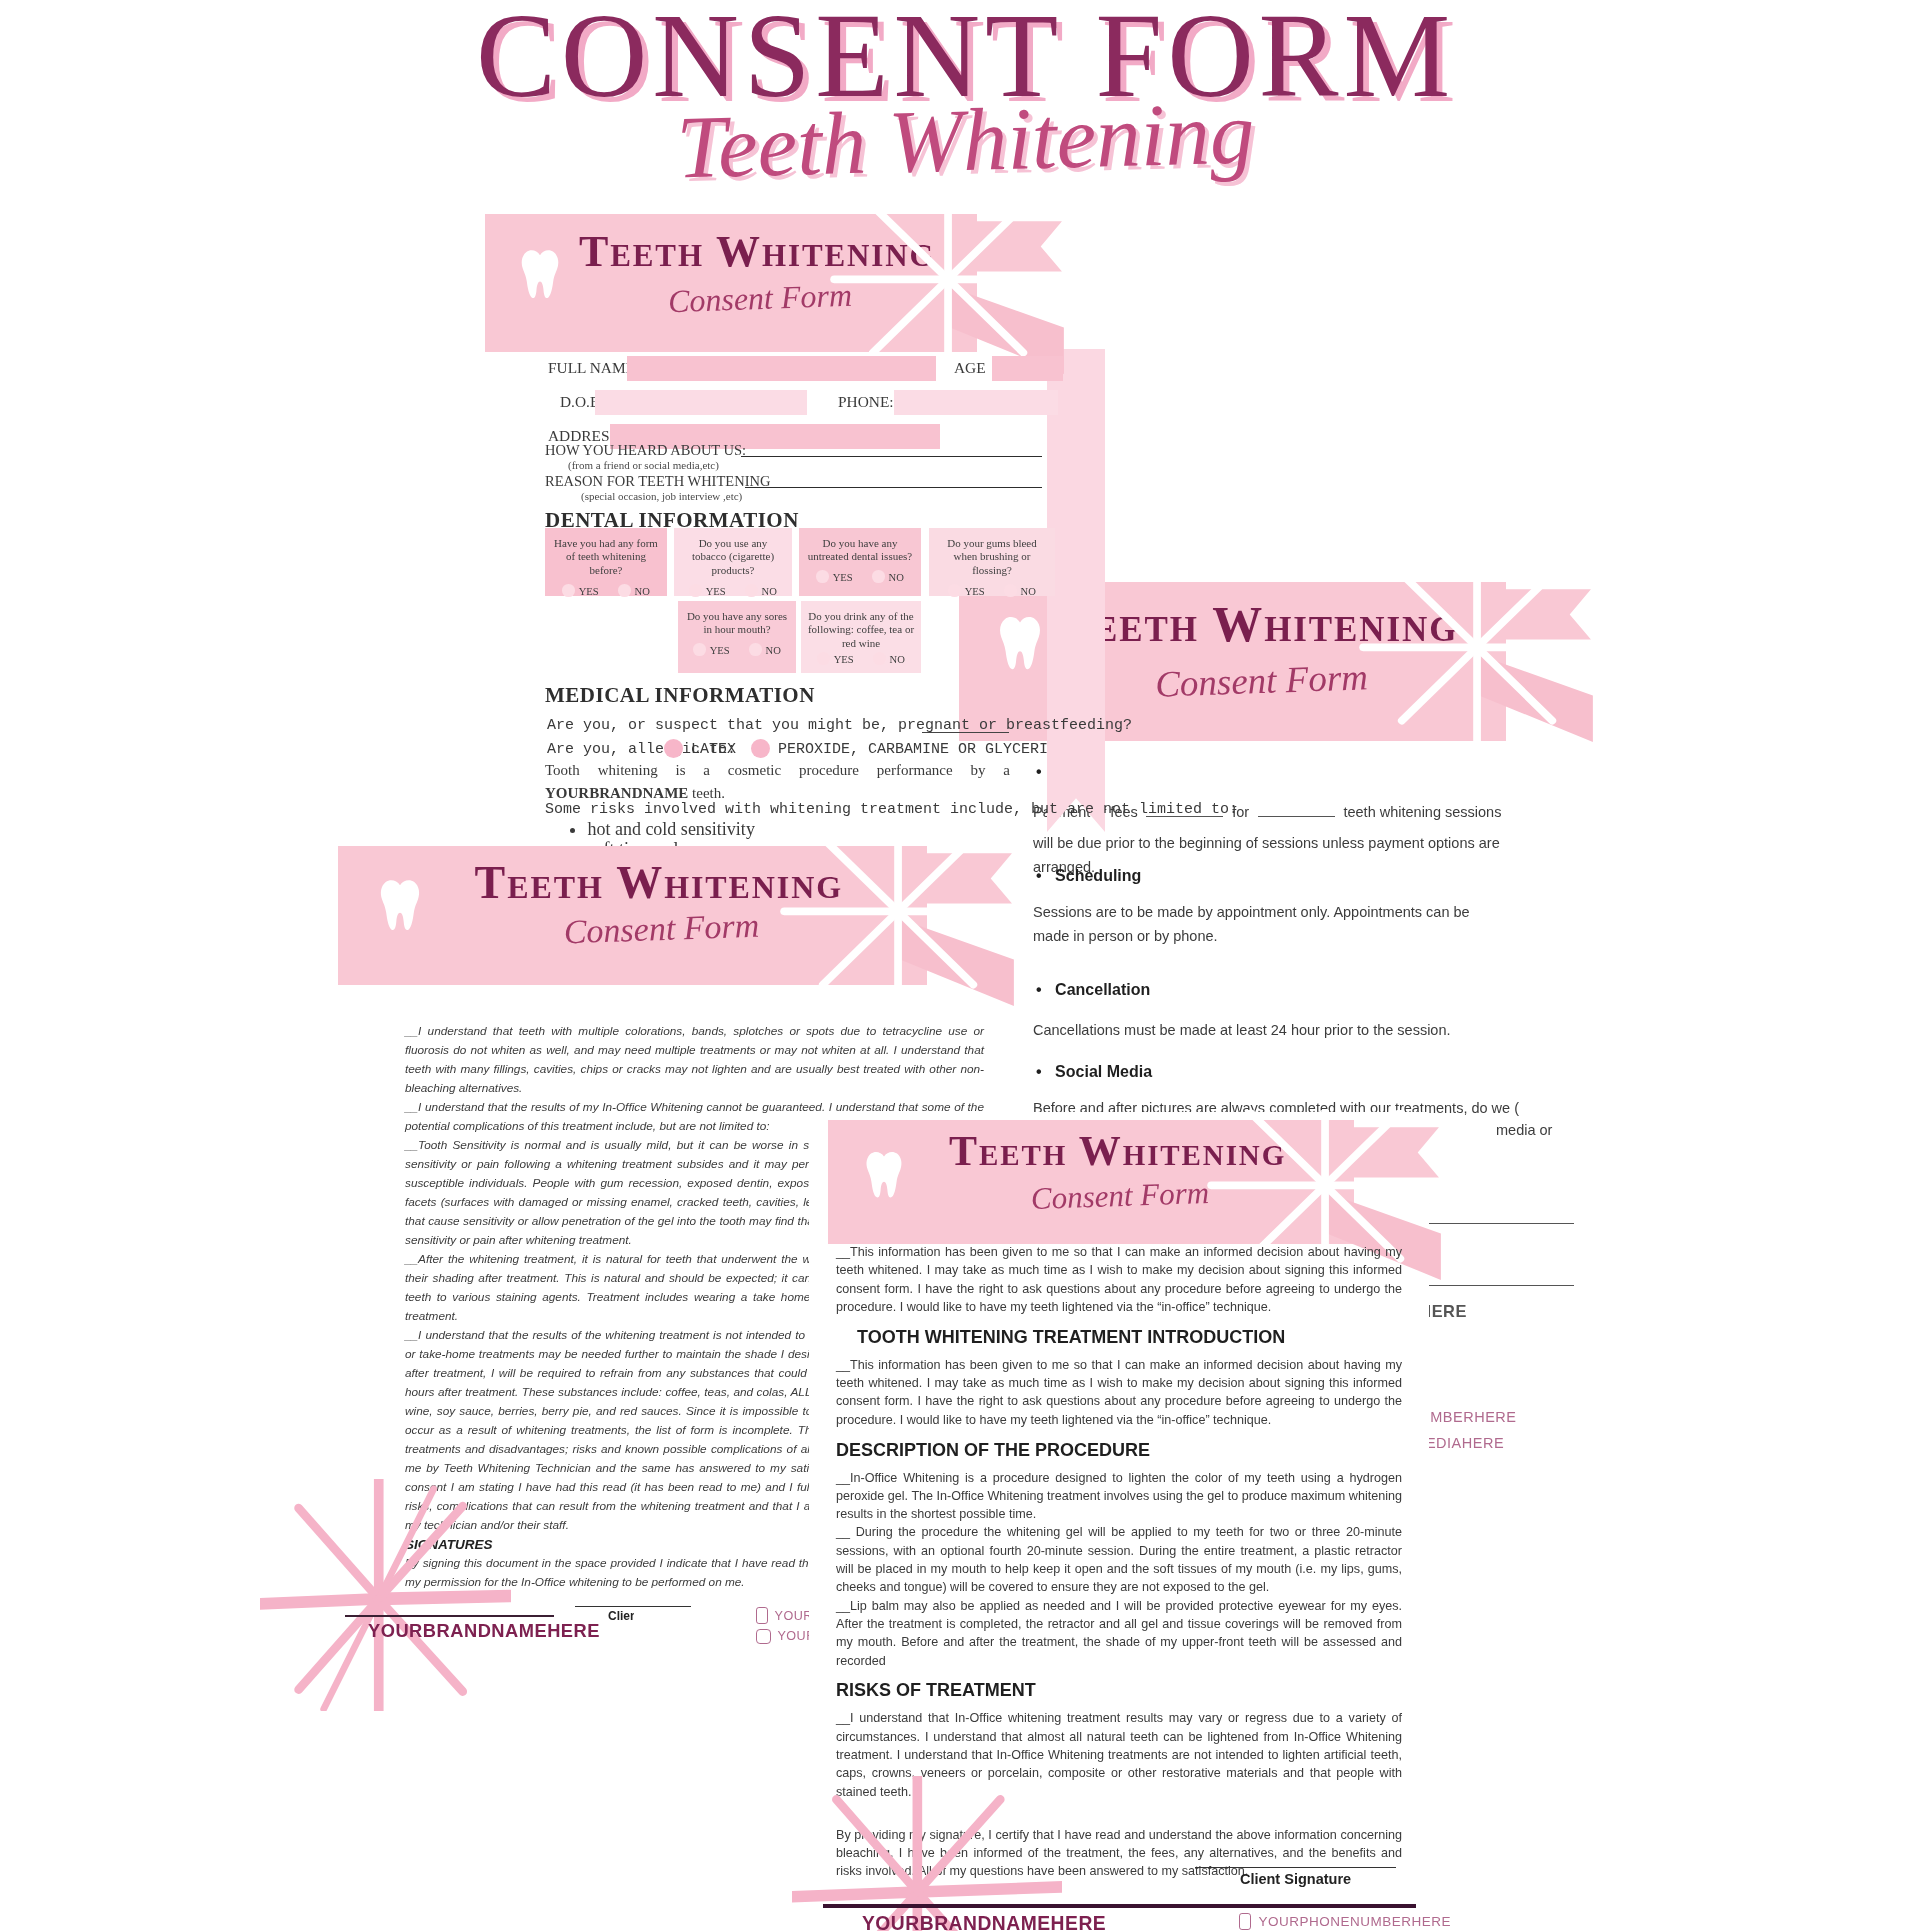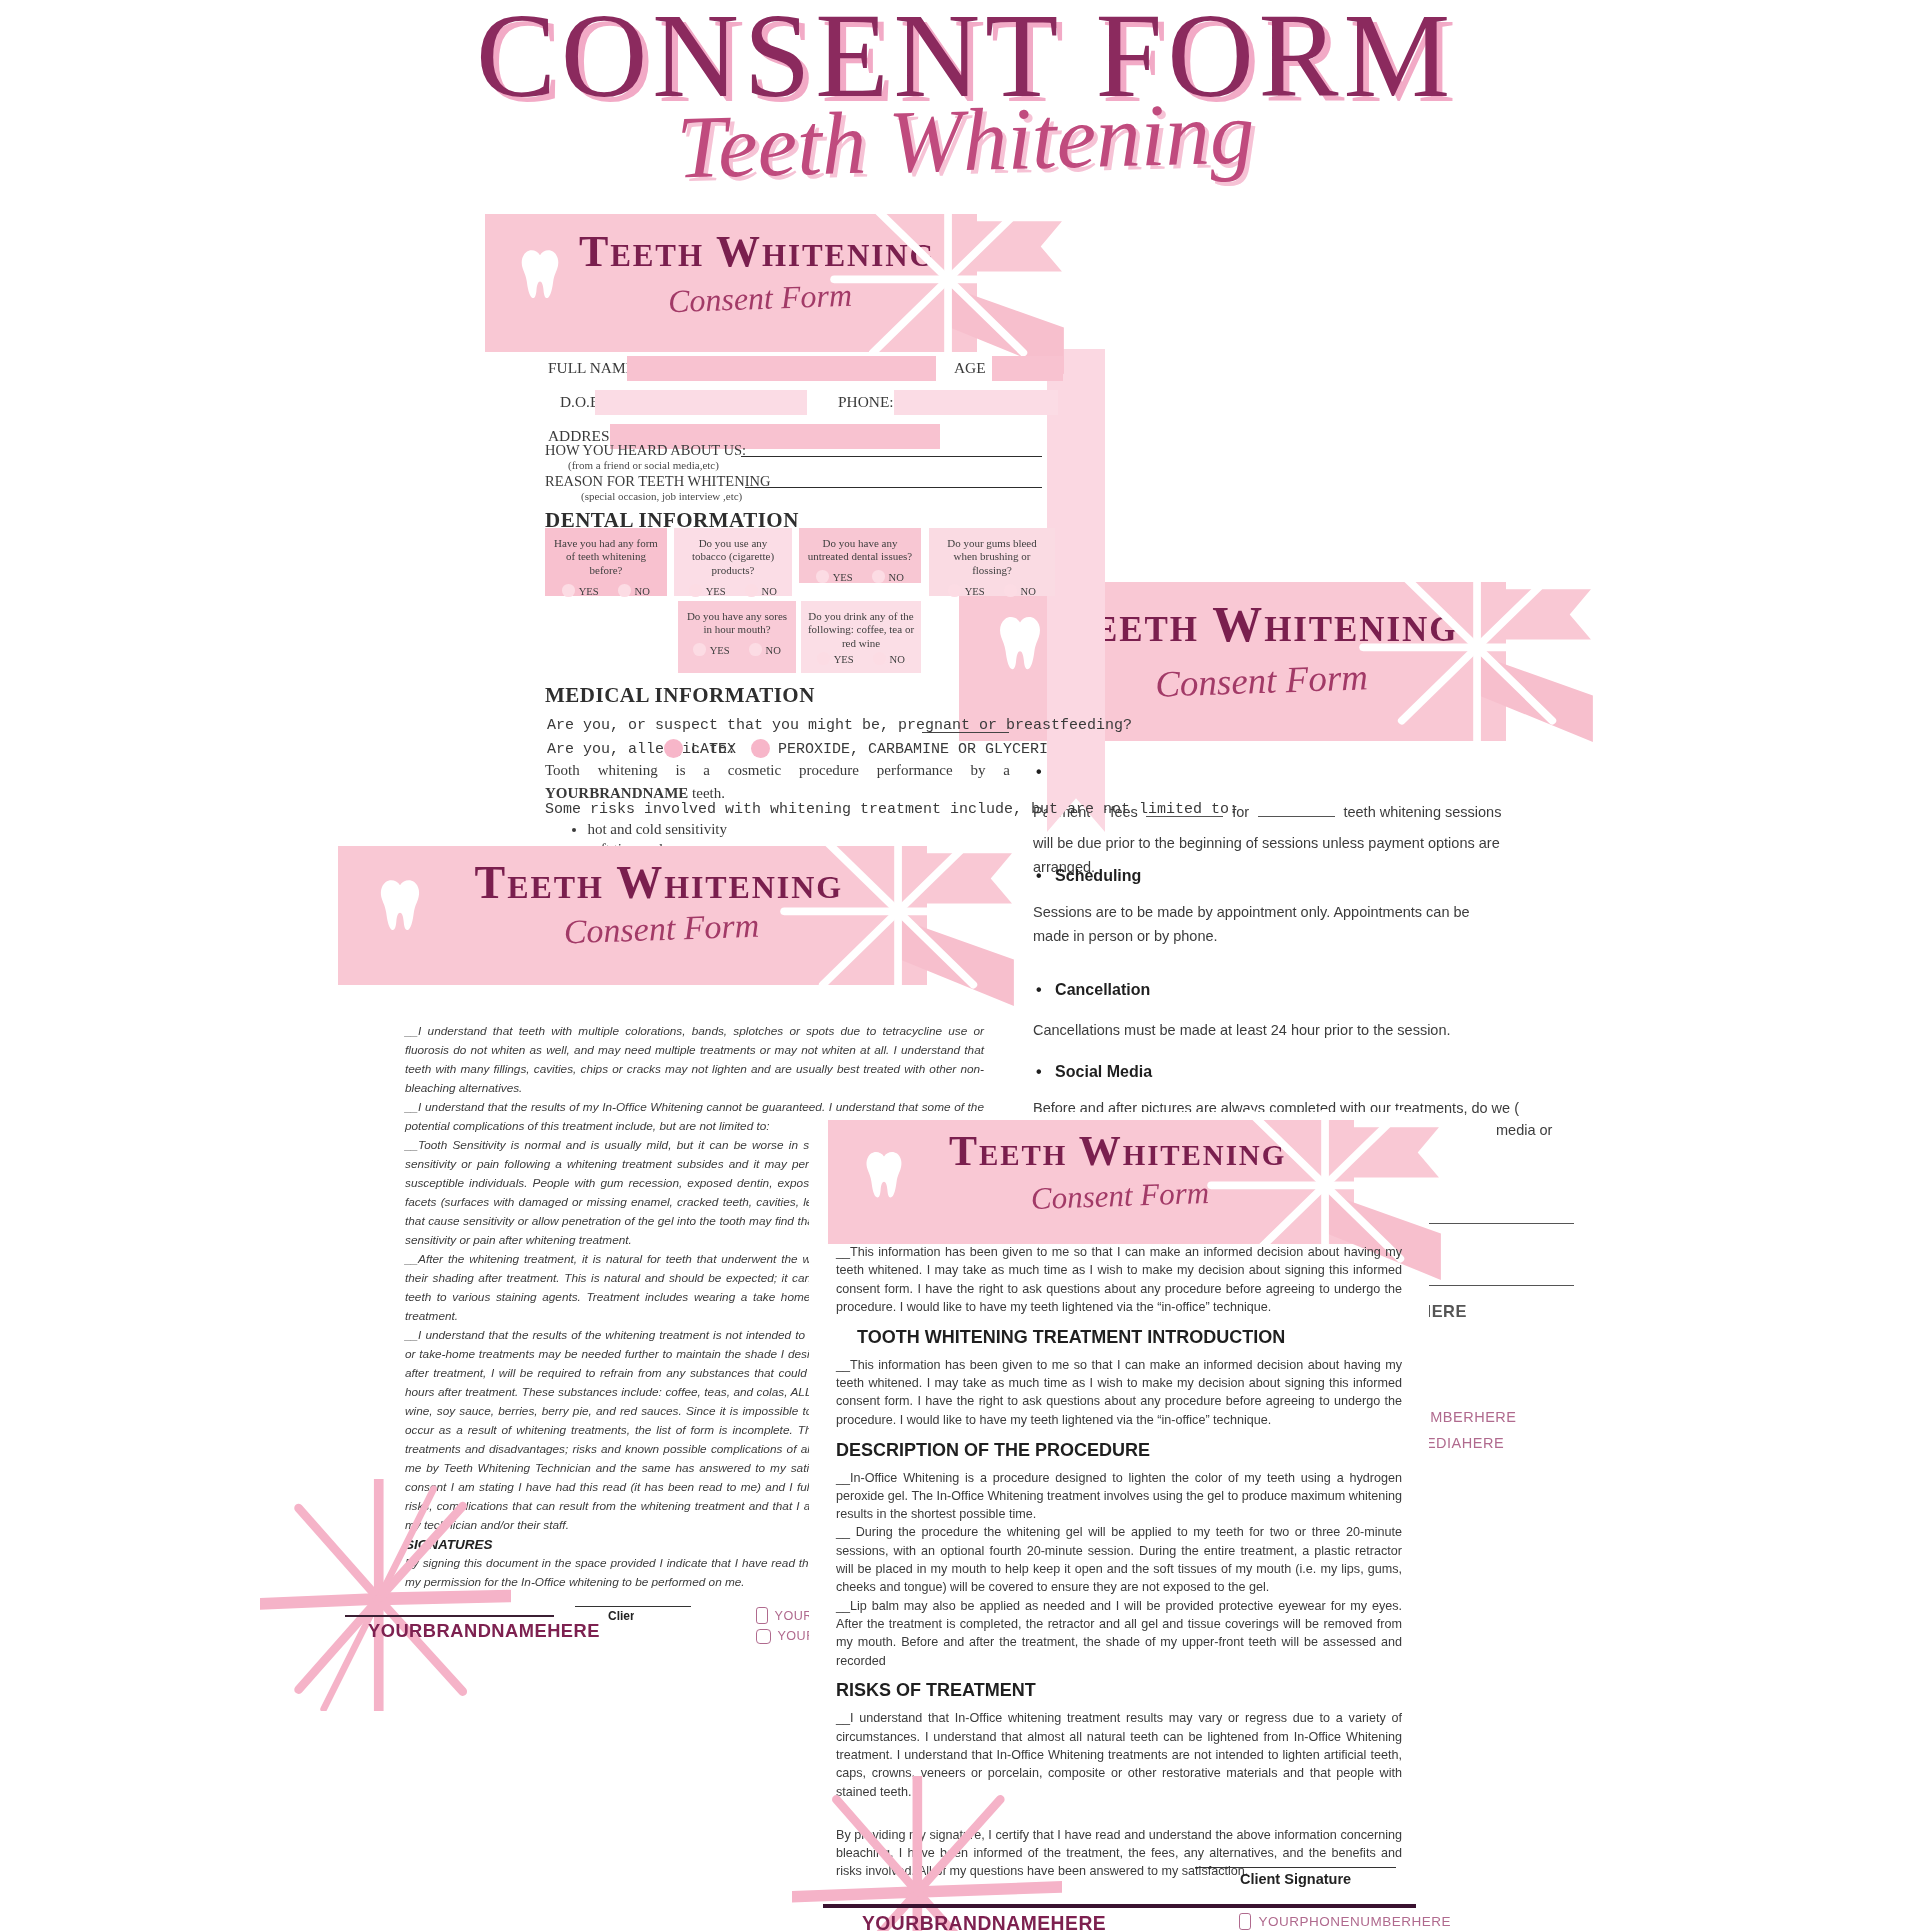--- a/index.html
+++ b/index.html
@@ -38,21 +38,21 @@
   .dkpink{background:#f8c2d0;} .ltpink{background:#fbdce5;}
   .wline{position:absolute;border-top:1.9px solid #2d2d2d;}
   .sec-head{position:absolute;font-family:"Liberation Serif",serif;font-weight:700;font-size:21px;color:#2e2e2e;letter-spacing:0.5px;}
   .qbox{position:absolute;box-sizing:border-box;padding:8.7px 6.8px 3.9px;text-align:center;
     font-family:"Liberation Serif",serif;font-size:11px;line-height:13.5px;color:#3f3f3f;}
   .yn{margin-top:6.8px;display:flex;justify-content:center;gap:19.3px;font-size:10.6px;align-items:center;}
   .dot{width:12.6px;height:12.6px;border-radius:50%;background:#fcdce4;display:inline-block;margin-right:3.9px;vertical-align:-1.9px;}
   .bigdot{position:absolute;width:19.3px;height:19.3px;border-radius:50%;background:#f7b6c9;}
   .medtxt{position:absolute;font-family:Liberation Mono, monospace;font-size:15px;color:#3a3a3a;white-space:nowrap;}
   .medpar{position:absolute;font-family:"Liberation Serif",serif;font-size:15px;line-height:23px;color:#3a3a3a;text-align:justify;}
-  .bullets{position:absolute;margin:0;padding-left:17.4px;font-family:"Liberation Serif",serif;font-size:15px;line-height:20px;color:#3a3a3a;}
+  .bullets{position:absolute;margin:0;padding-left:17.4px;font-family:"Liberation Serif",serif;font-size:18px;line-height:20px;color:#3a3a3a;}
 
   
   .sec-title{position:absolute;font-weight:700;font-size:16px;color:#1f1f1f;}
   .sec-title::before{content:"•";margin-right:13.5px;}
   .p2txt{position:absolute;font-size:14.5px;line-height:24px;color:#3c3c3c;}
   .blank{display:inline-block;width:77px;border-bottom:1.4px solid #555;height:13.5px;margin:0 8.7px;}
   .feesrow{position:absolute;font-size:14.5px;color:#3c3c3c;white-space:nowrap;}
   .sigline{position:absolute;border-top:1.4px solid #555;}
   .brandname{position:absolute;font-weight:700;letter-spacing:0.5px;}
   .contact{position:absolute;display:flex;align-items:center;gap:7.7px;color:#b06a8e;font-size:14.5px;letter-spacing:0.5px;white-space:nowrap;}
@@ -204,21 +204,21 @@
           <span><span class="dot"></span><span>NO</span></span>
         </div>
     </div>
     <div class="qbox" style="left:230px;top:335px;width:118px;height:68px;background:#fbdde6;">
       <span>Do you use any tobacco (cigarette) products?</span>
       <div class="yn">
           <span><span class="dot"></span><span>YES</span></span>
           <span><span class="dot"></span><span>NO</span></span>
         </div>
     </div>
-    <div class="qbox" style="left:355px;top:335px;width:122px;height:55px;background:#f8c7d3;">
+    <div class="qbox" style="left:355px;top:335px;width:122px;height:68px;background:#f8c7d3;">
       <span>Do you have any untreated dental issues?</span>
       <div class="yn">
           <span><span class="dot"></span><span>YES</span></span>
           <span><span class="dot"></span><span>NO</span></span>
         </div>
     </div>
     <div class="qbox" style="left:485px;top:335px;width:126px;height:68px;background:#fadbe3;">
       <span>Do your gums bleed when brushing or flossing?</span>
       <div class="yn">
           <span><span class="dot"></span><span>YES</span></span>

